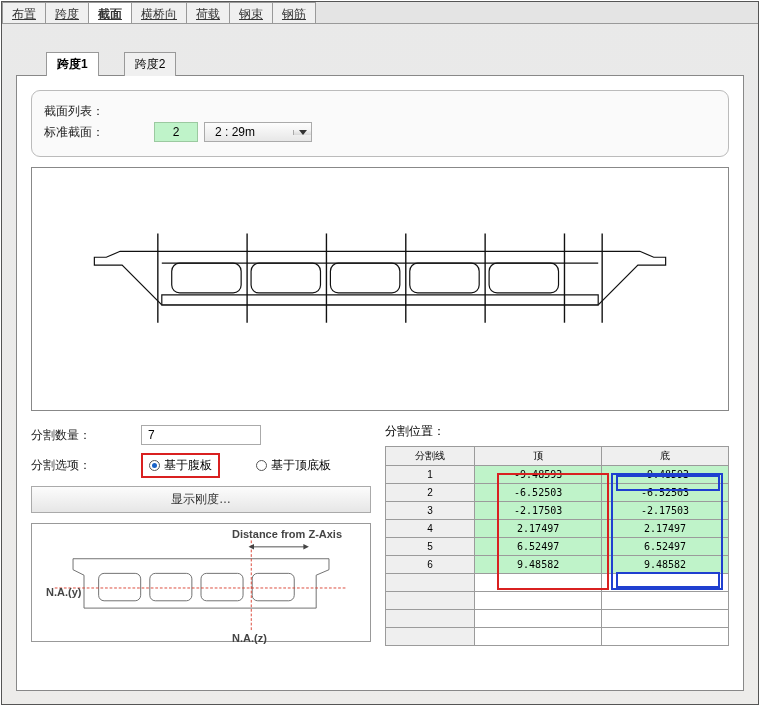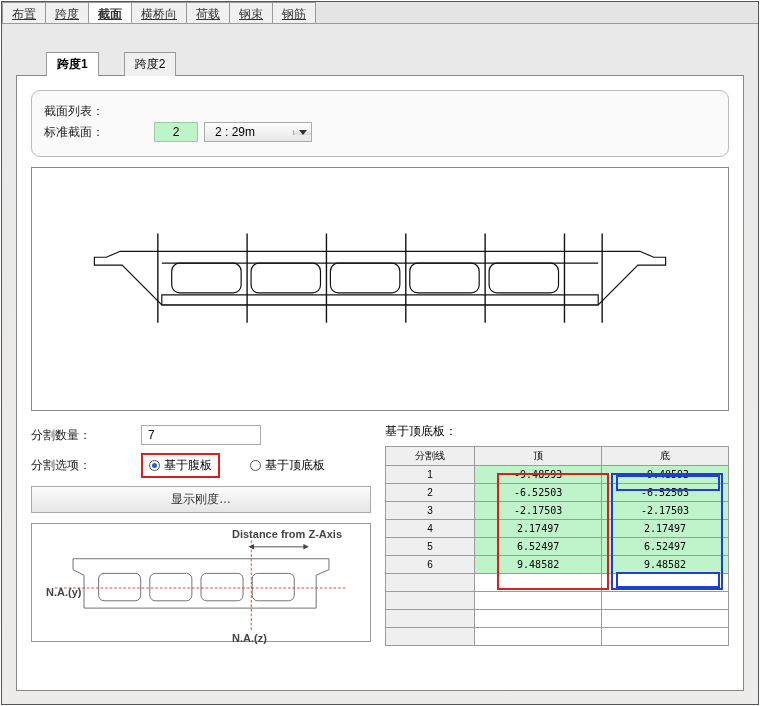--- a/index.html
+++ b/index.html
@@ -110,21 +110,21 @@
   }
   .leftcol { flex: 0 0 340px; }
   .rightcol { flex: 1; }
   .input {
     border: 1px solid #aaa;
     padding: 2px 6px;
     font-size: 12px;
     width: 120px;
     background: #fff;
   }
-  .radio-row { display:flex; align-items:center; gap: 24px; }
+  .radio-row { display:flex; align-items:center; gap: 30px; }
   .radio-group { display:flex;align-items:center; gap:4px; padding:2px 6px;}
   .radio-dot {
     width:11px;height:11px;border-radius:50%;border:1px solid #555;
     display:inline-flex;align-items:center;justify-content:center;
   }
   .radio-dot.on::after {
     content:"";width:5px;height:5px;border-radius:50%;background:#1a63c8;display:block;
   }
   .hl-red { border:2px solid #d92020; }
   .widebtn {
@@ -281,21 +281,21 @@
             <path d="M282 22 L288 25 L282 28 Z" fill="#444"></path>
             <path d="M228 22 L222 25 L228 28 Z" fill="#444"></path>
           </svg>
           <div class="caption" style="left:200px;top:4px;">Distance from Z-Axis</div>
           <div class="caption" style="left:14px;top:62px;">N.A.(y)</div>
           <div class="caption" style="left:200px;top:108px;">N.A.(z)</div>
         </div>
       </div>
 
       <div class="rightcol">
-        <div>基于顶底板：</div>
+        <div>分割位置：</div>
         <div style="position:relative;">
           <table class="grid">
             <thead>
               <tr>
                 <th>分割线</th>
                 <th>顶</th>
                 <th>底</th>
               </tr>
             </thead>
             <tbody>

